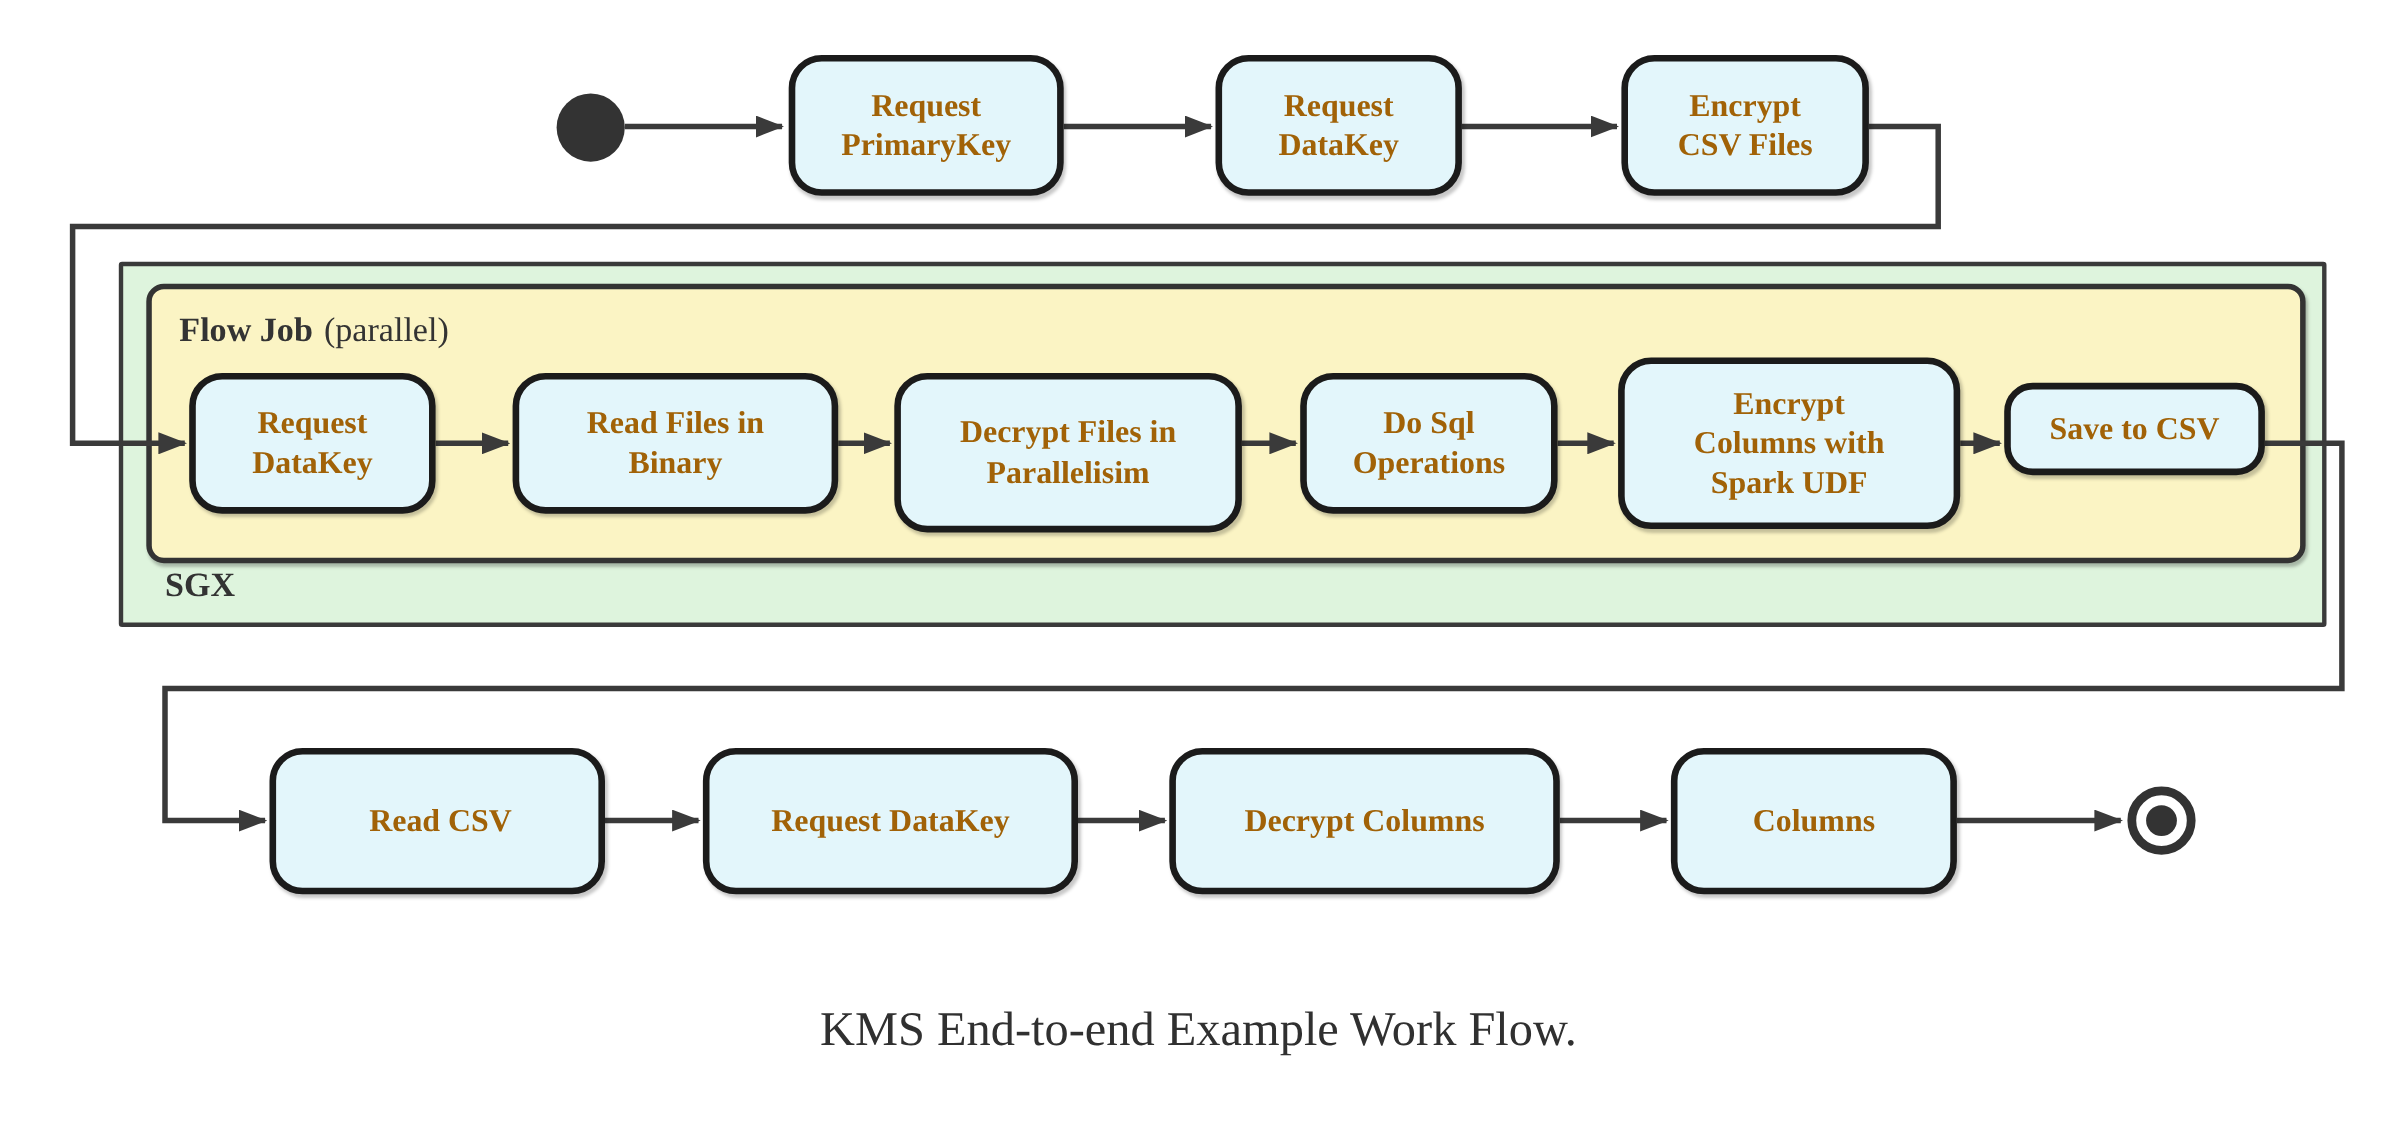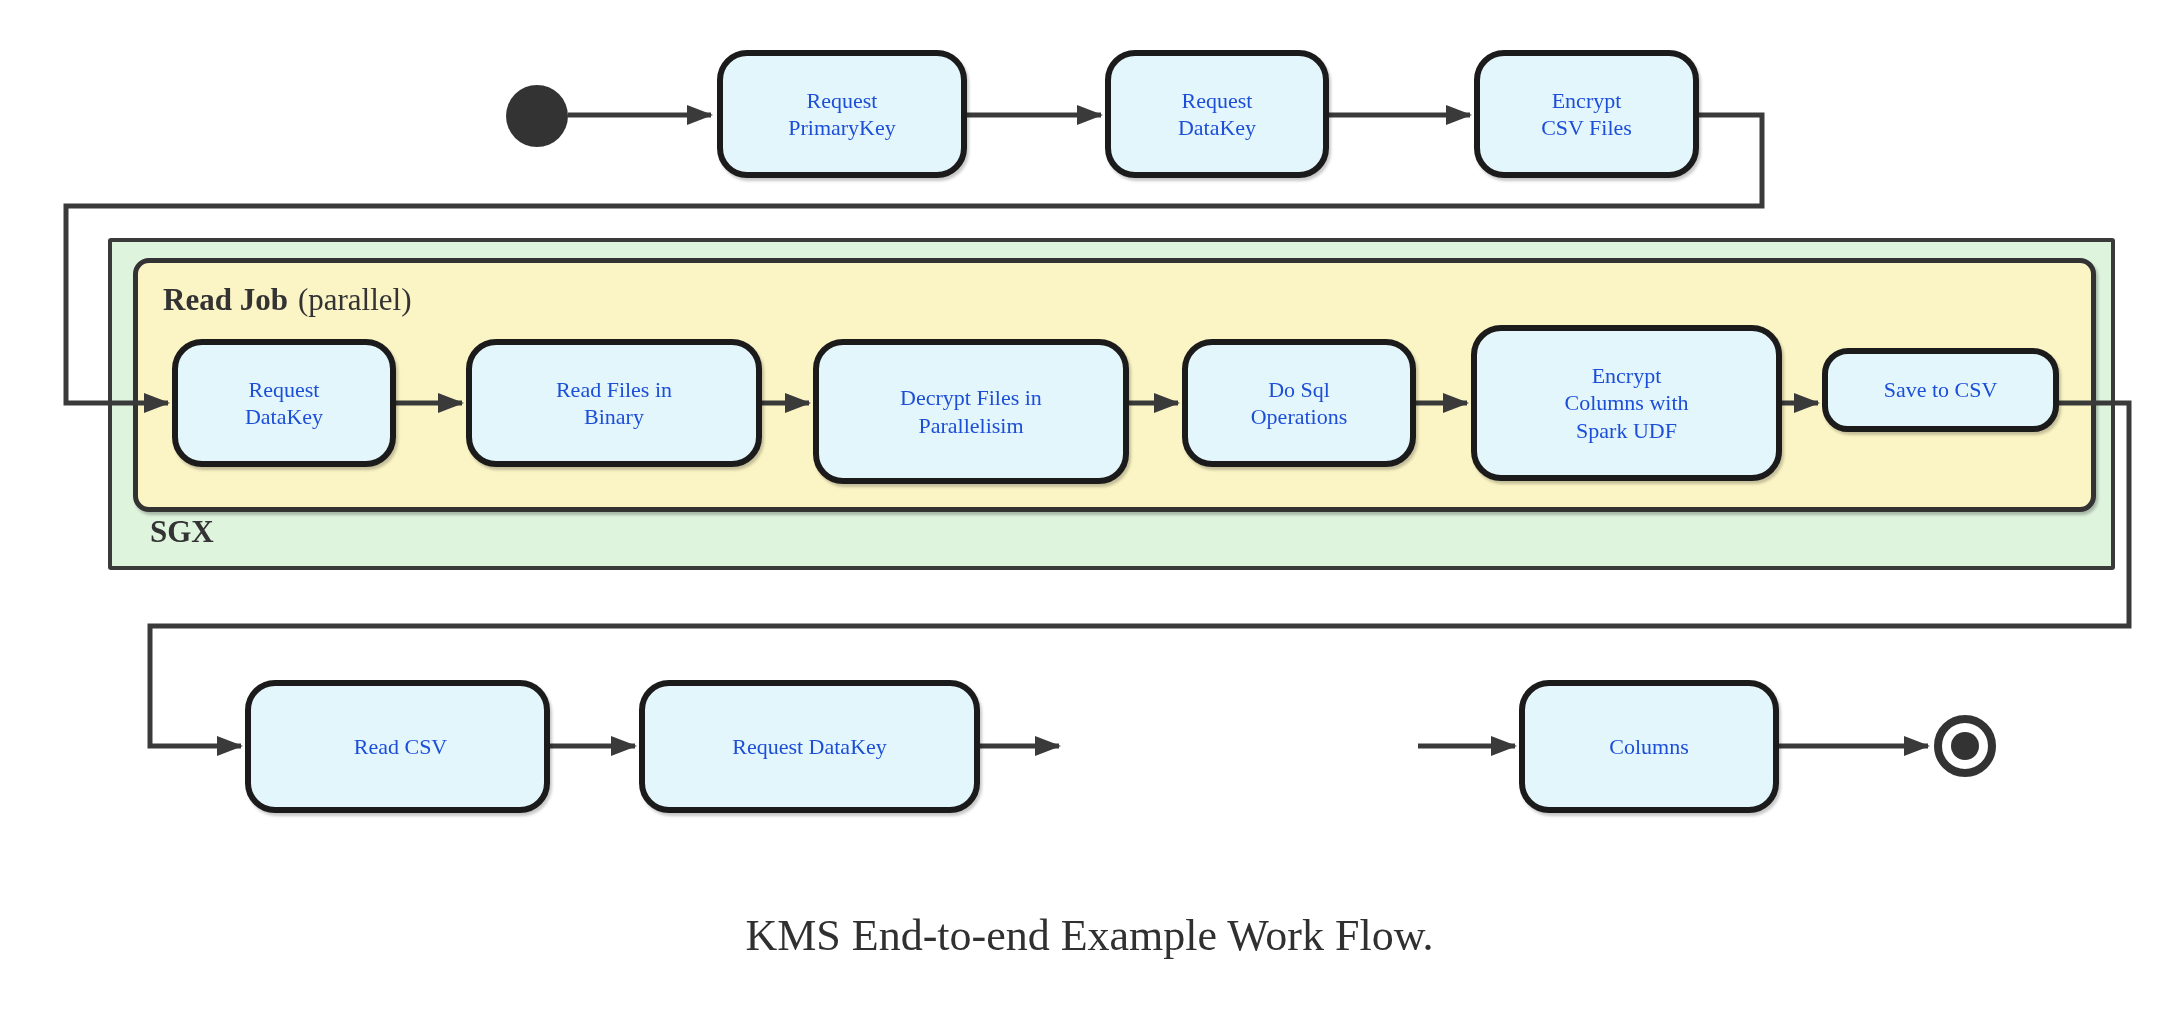--- a/index.html
+++ b/index.html
@@ -31,21 +31,21 @@
     white-space:nowrap;
   }
   .zone-label .ital{font-weight:normal;margin-left:10px;}
   .node{
     position:absolute;box-sizing:border-box;
     background:var(--node-fill,#e3f6fb);
     border:6px solid var(--node-border,#1b1b1b);
     border-radius:30px;
     display:flex;align-items:center;justify-content:center;
     text-align:center;
-    font-size:22px;font-weight:normal;line-height:1.25;color:#1d4ed8;
+    font-size:29px;font-weight:bold;line-height:1.25;color:#a16207;
     white-space:pre-line;
     box-shadow:2px 3px 3px rgba(0,0,0,0.22);
     padding:4px 10px;
   }
   .start-node{
     position:absolute;left:506px;top:85px;width:62px;height:62px;
     background:#333333;border-radius:50%;
   }
   .end-node{
     position:absolute;left:1934px;top:715px;width:62px;height:62px;
@@ -62,21 +62,21 @@
 </style>
 </head>
 <body>
 
 <div class="canvas">
 
   <div class="container-box sgx-box"></div>
   <div class="container-box spark-box"></div>
 
   <div class="zone-label" style="left:163px;top:282px;">
-    <span>Read Job</span><span class="ital">(parallel)</span>
+    <span>Flow Job</span><span class="ital">(parallel)</span>
   </div>
   <div class="zone-label" style="left:150px;top:514px;">SGX</div>
 
   <svg class="edges" viewBox="0 0 2179 1036">
     <defs>
       <marker id="arrow" markerUnits="userSpaceOnUse" markerWidth="26" markerHeight="20" refX="24" refY="10" orient="auto">
         <path d="M0,0 L26,10 L0,20 z" fill="#3a3a3a"></path>
       </marker>
     </defs>
     <polyline points="568,115 711,115" marker-end="url(#arrow)"></polyline>
@@ -115,17 +115,18 @@
 Parallelisim</div>
   <div class="node" style="left:1182px;top:339px;width:234px;height:128px;">Do Sql
 Operations</div>
   <div class="node" style="left:1471px;top:325px;width:311px;height:156px;">Encrypt
 Columns with
 Spark UDF</div>
   <div class="node" style="left:1822px;top:348px;width:237px;height:84px;border-radius:26px;">Save to CSV</div>
 
   <div class="node" style="left:245px;top:680px;width:305px;height:133px;padding-left:16px;">Read CSV</div>
   <div class="node" style="left:639px;top:680px;width:341px;height:133px;">Request DataKey</div>
+  <div class="node" style="left:1063px;top:680px;width:355px;height:133px;">Decrypt Columns</div>
   <div class="node" style="left:1519px;top:680px;width:260px;height:133px;">Columns</div>
 
   <div class="caption">KMS End-to-end Example Work Flow.</div>
 
 </div>
 
 </body></html>

